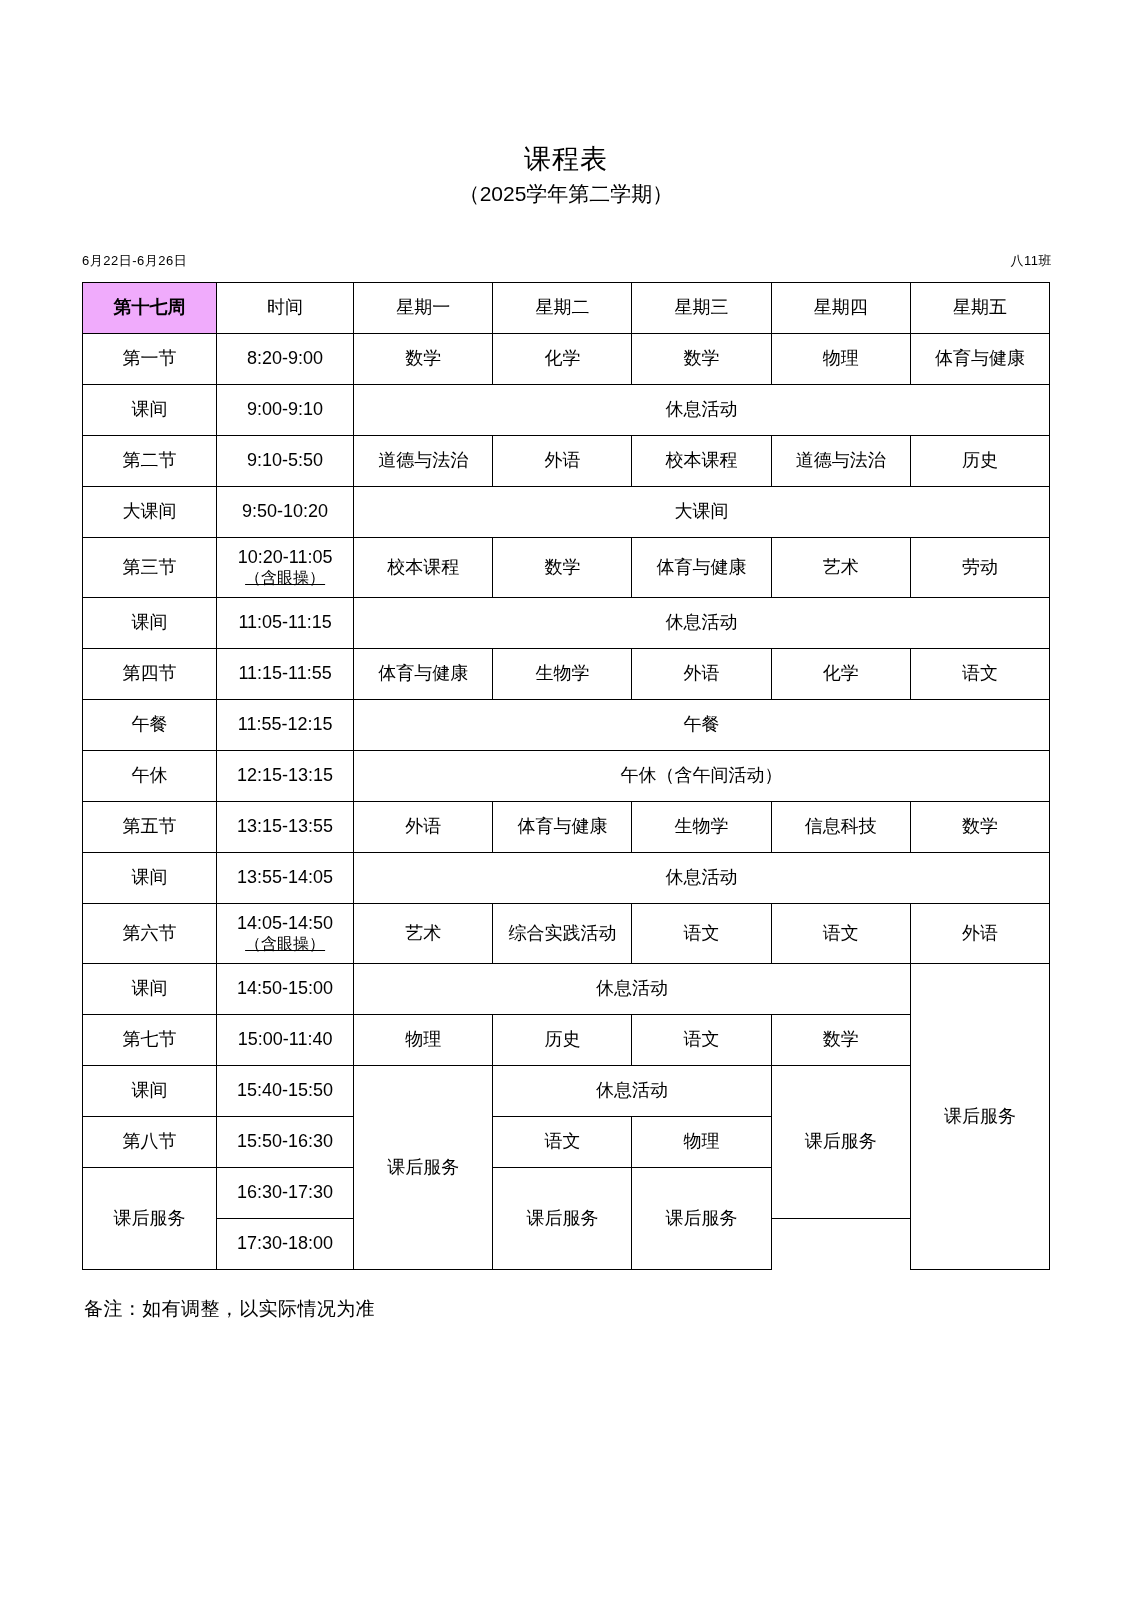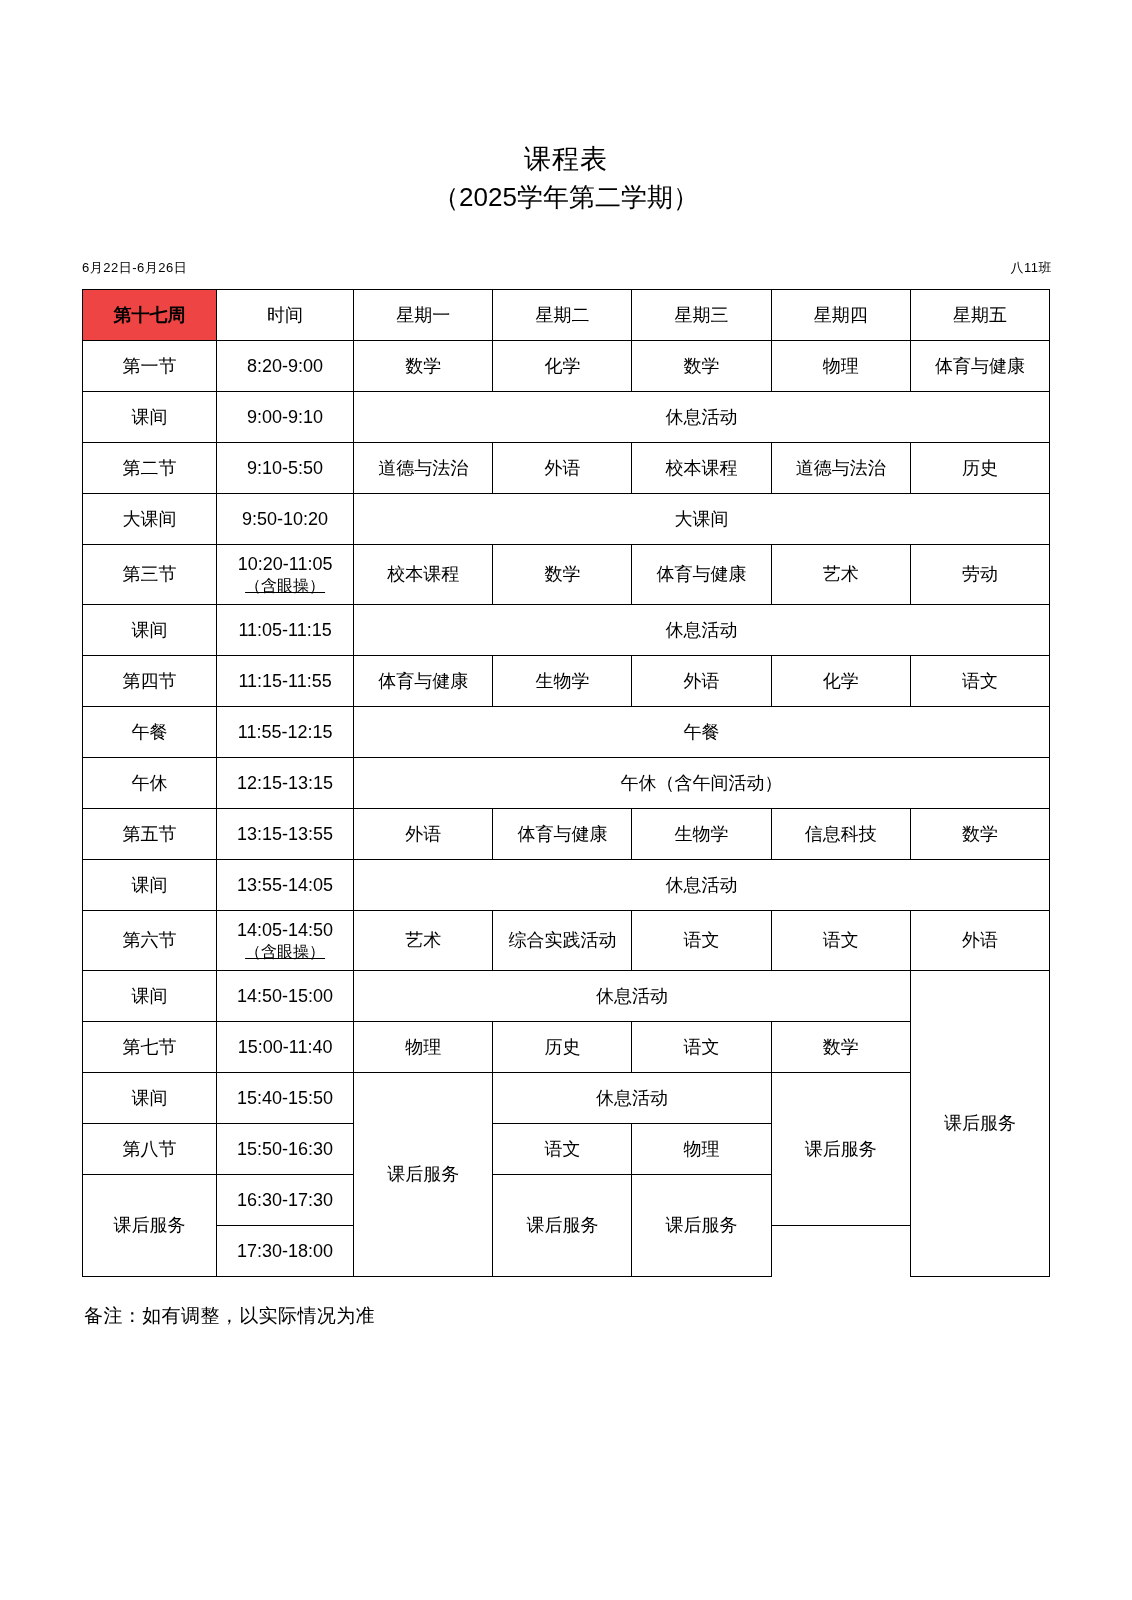--- a/index.html
+++ b/index.html
@@ -23,21 +23,21 @@
   .title-block {
     text-align: center;
     margin-top: 140px;
     line-height: 1.45;
   }
   .title-main {
     font-size: 27px;
     letter-spacing: 1px;
   }
   .title-sub {
-    font-size: 26px;
+    font-size: 21px;
     letter-spacing: 0px;
   }
   .meta-row {
     margin: 42px 80px 0 82px;
     display: flex;
     justify-content: space-between;
     align-items: flex-end;
     font-size: 13px;
   }
   .meta-left { letter-spacing: 0.5px; }
@@ -55,21 +55,21 @@
     vertical-align: middle;
     font-size: 18px;
     padding: 6px 2px;
     line-height: 1.25;
   }
   col.c-period { width: 131px; }
   col.c-time   { width: 134px; }
   col.c-day    { width: 136px; }
 
   .head-week {
-    background: #ef4444;
+    background: #f0abfc;
     font-weight: bold;
     font-size: 19px;
   }
   .head-cell {
     font-size: 19px;
   }
   .row-h {
     height: 51px;
   }
   .row-tall {

